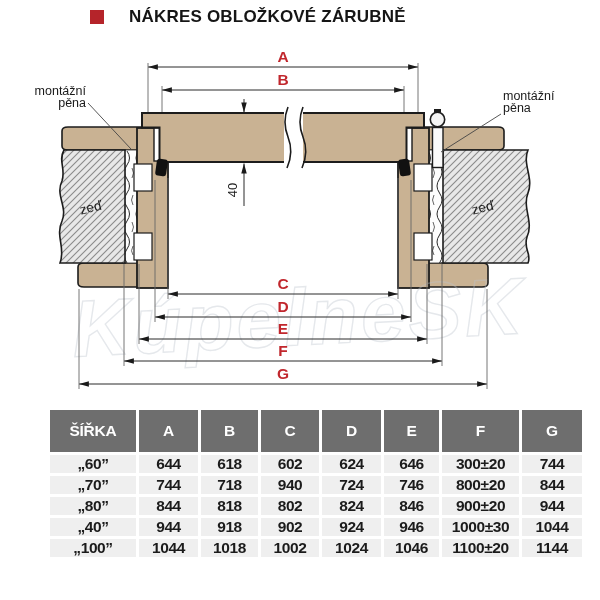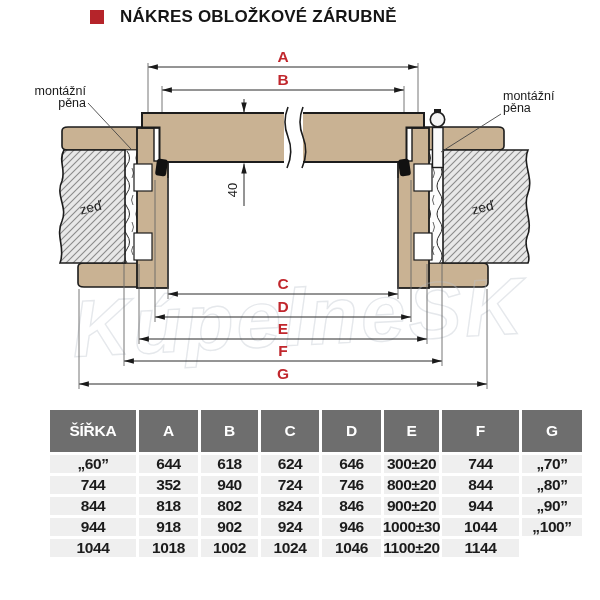--- a/index.html
+++ b/index.html
@@ -1,20 +1,20 @@
 <!DOCTYPE html>
 <html><head>
 <meta charset="utf-8">
 <style>
   html,body{margin:0;padding:0;}
   body{width:600px;height:600px;background:#ffffff;font-family:"Liberation Sans",sans-serif;position:relative;overflow:hidden;}
   #stage{position:absolute;inset:0;width:600px;height:600px;}
 
   
-  .title-row{position:absolute;left:90px;top:7px;display:flex;align-items:center;gap:16px;z-index:5;}
+  .title-row{position:absolute;left:90px;top:7px;display:flex;align-items:center;gap:25px;z-index:5;}
   .title-bullet{width:14px;height:14px;background:#b5242a;}
   .page-title{font-size:17px;font-weight:bold;color:#151515;letter-spacing:.2px;white-space:nowrap;}
 
   
   svg#diagram{position:absolute;left:0;top:0;}
   .dim-letter{font:bold 15.5px "Liberation Sans",sans-serif;fill:#c1272d;text-anchor:middle;}
   .anno{font:12.5px "Liberation Sans",sans-serif;fill:#1a1a1a;}
   .wall-label{font:13.5px "Liberation Sans",sans-serif;fill:#1a1a1a;text-anchor:middle;}
   .thick-label{font:13px "Liberation Sans",sans-serif;fill:#1a1a1a;text-anchor:middle;}
   .watermark{font:italic bold 80px "Liberation Sans",sans-serif;fill:none;stroke:#bcc3cd;stroke-width:1.4;opacity:.38;text-anchor:middle;letter-spacing:3px;}
@@ -149,41 +149,42 @@
         <div class="th">C</div>
         <div class="th">D</div>
         <div class="th">E</div>
         <div class="th">F</div>
         <div class="th">G</div>
       </div>
     <div class="tgrid tbody">
         <div class="td">„60”</div>
         <div class="td">644</div>
         <div class="td">618</div>
+        <div class="td">602</div>
         <div class="td">624</div>
         <div class="td">646</div>
         <div class="td">300±20</div>
         <div class="td">744</div>
         <div class="td">„70”</div>
         <div class="td">744</div>
-        <div class="td">352</div>
+        <div class="td">718</div>
         <div class="td">940</div>
         <div class="td">724</div>
         <div class="td">746</div>
         <div class="td">800±20</div>
         <div class="td">844</div>
         <div class="td">„80”</div>
         <div class="td">844</div>
         <div class="td">818</div>
         <div class="td">802</div>
         <div class="td">824</div>
         <div class="td">846</div>
         <div class="td">900±20</div>
         <div class="td">944</div>
-        <div class="td">„90”</div>
+        <div class="td">„40”</div>
         <div class="td">944</div>
         <div class="td">918</div>
         <div class="td">902</div>
         <div class="td">924</div>
         <div class="td">946</div>
         <div class="td">1000±30</div>
         <div class="td">1044</div>
         <div class="td">„100”</div>
         <div class="td">1044</div>
         <div class="td">1018</div>

